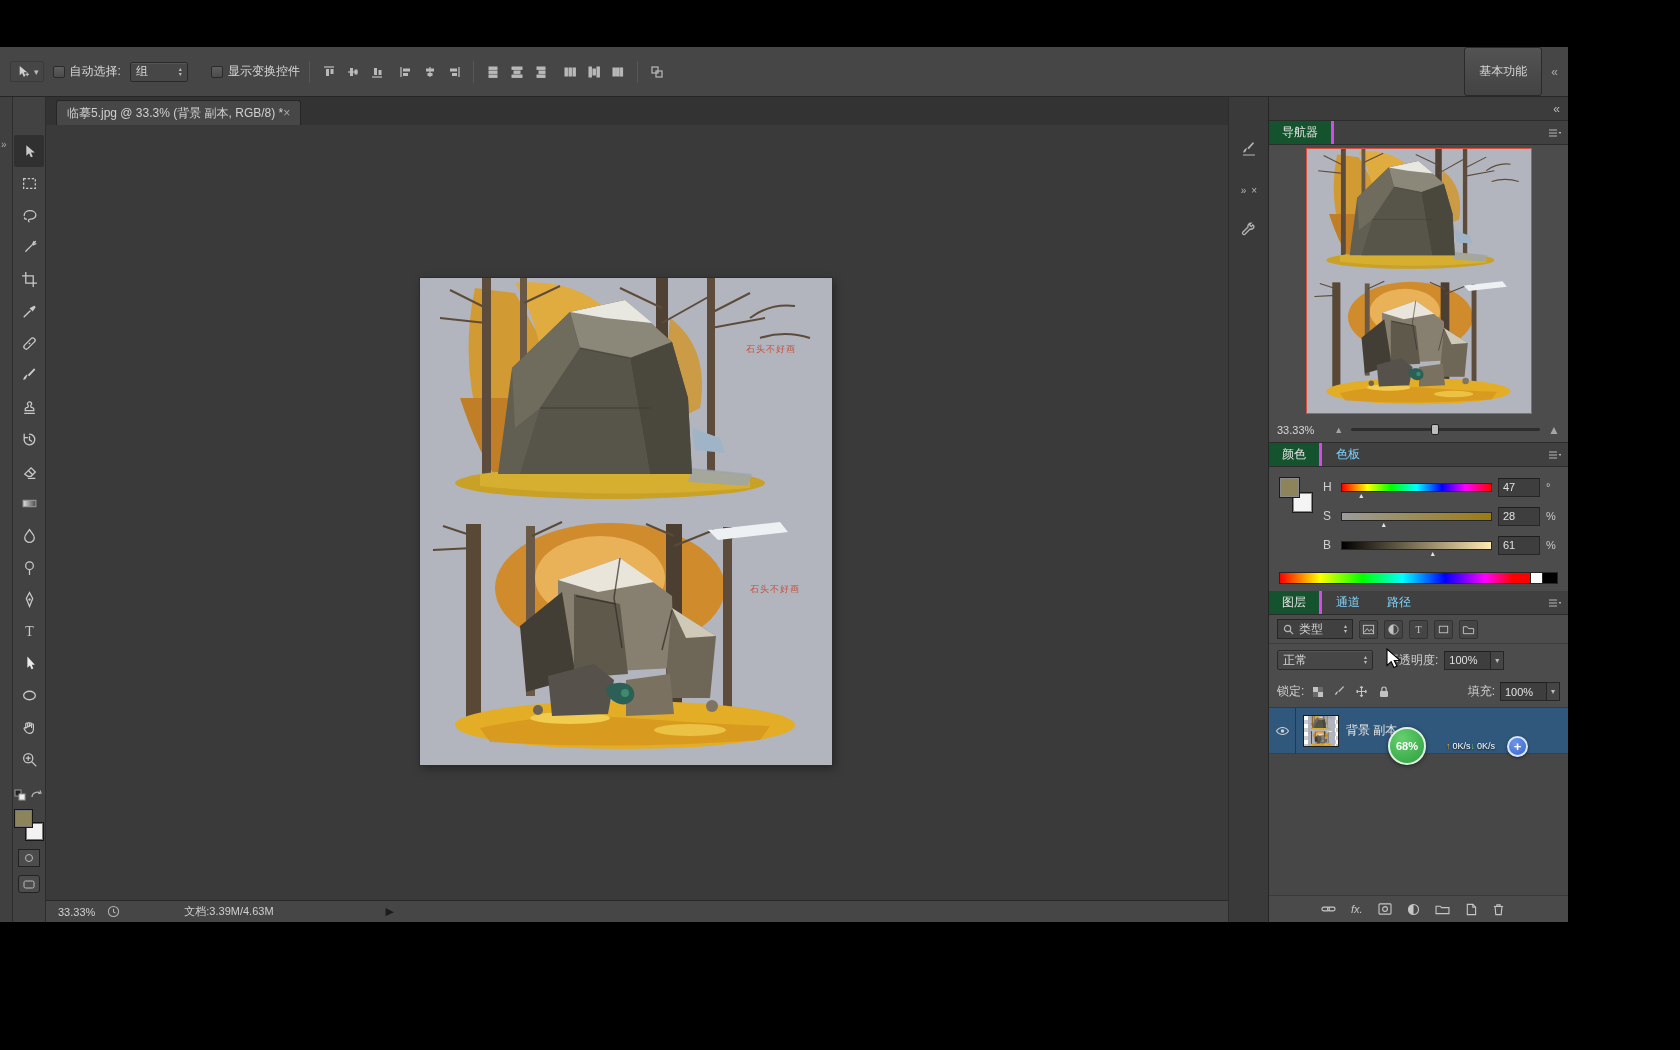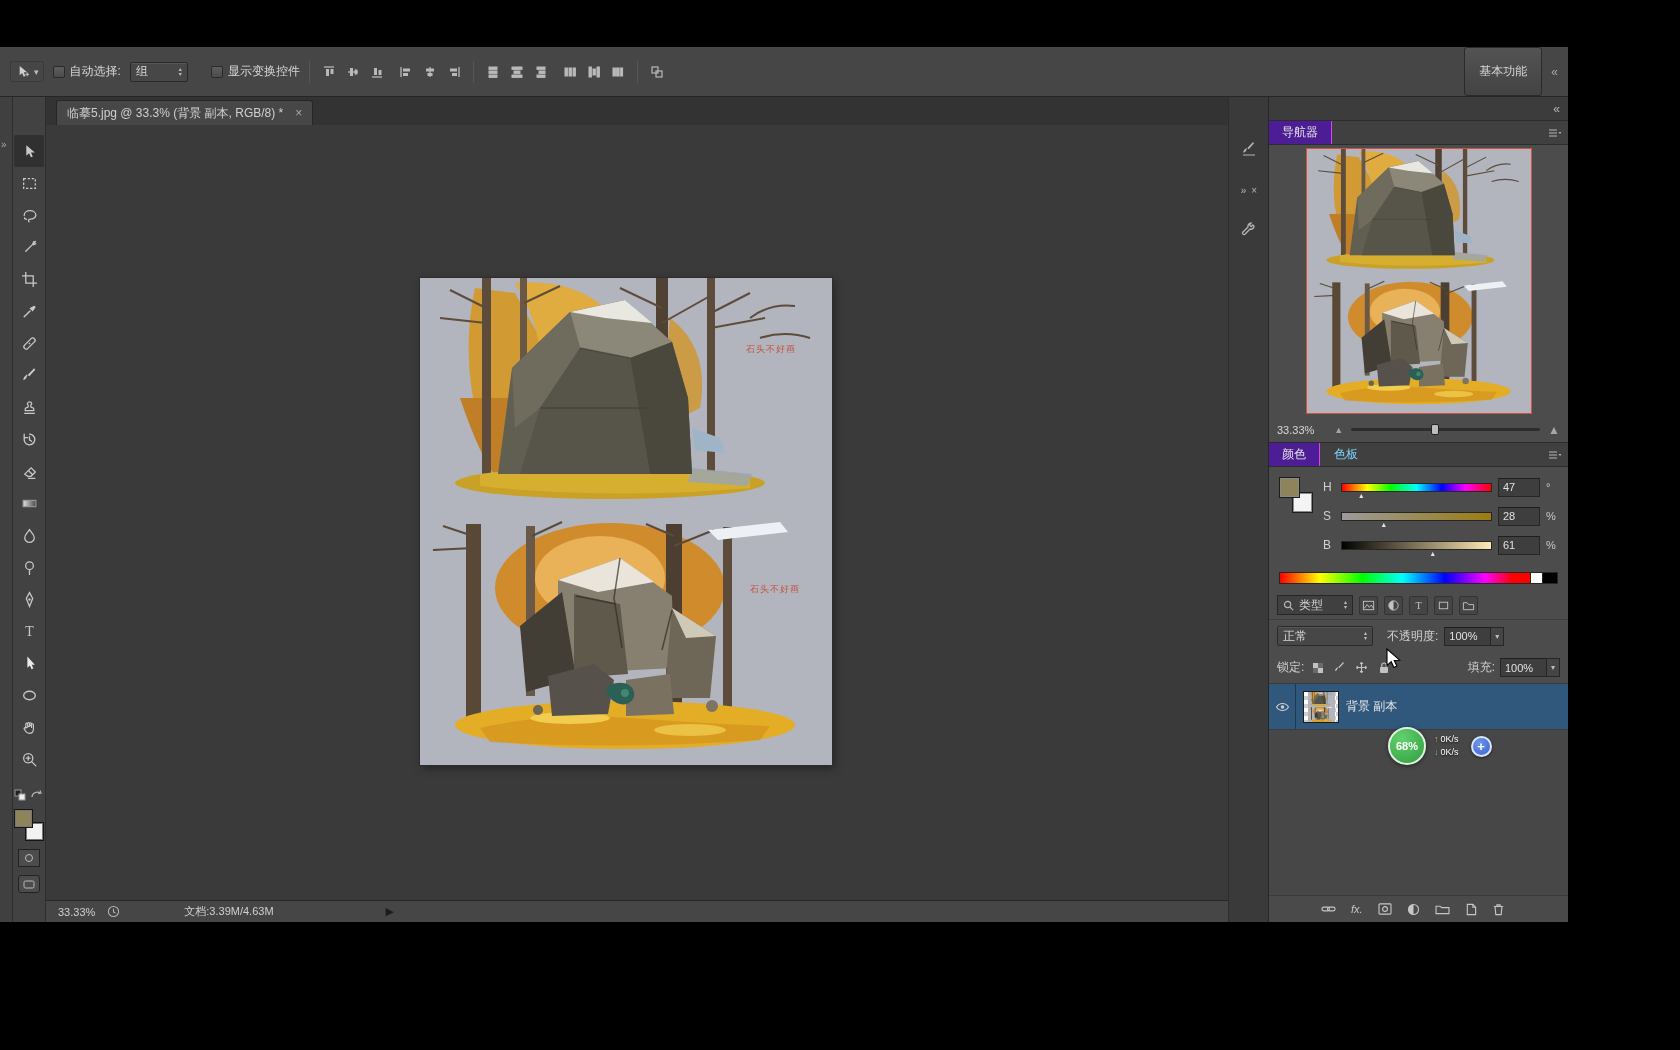--- a/index.html
+++ b/index.html
@@ -35,40 +35,40 @@
   .swatchbox{position:relative;width:30px;height:32px}
   .sw{position:absolute;width:19px;height:19px;border:1px solid #161616;box-shadow:0 0 0 1px #777 inset}
   .sw.bg{right:0;bottom:0;background:#f2f2f2}
   .sw.fg{left:0;top:0;background:#8d845c;z-index:2}
   .qmask,.smode{width:22px;height:18px;border:1px solid #222;background:#4c4c4c;display:flex;align-items:center;justify-content:center}
   .qmask .c{width:8px;height:8px;border:1px solid #bbb;border-radius:50%}
   .smode{border-radius:3px}
 
   .center{flex:1;display:flex;flex-direction:column;min-width:0}
   .tabbar{flex:0 0 28px;background:#333;display:flex;align-items:flex-end;padding-left:10px}
-  .tab{height:25px;background:#474747;border:1px solid #262626;border-bottom:none;border-radius:3px 3px 0 0;display:flex;align-items:center;gap:12px;padding:0 10px;color:#cfcfcf;font-size:12px}
+  .tab{height:25px;background:#474747;border:1px solid #262626;border-bottom:none;border-radius:3px 3px 0 0;display:flex;align-items:center;padding:0 10px;color:#cfcfcf;font-size:12px}
   .tab .x{color:#a8a8a8;font-size:12px}
   .canvas{flex:1;position:relative;background:#3a3a3a;overflow:hidden}
   .art{position:absolute;left:374px;top:153px;width:412px;height:487px;box-shadow:0 0 0 1px #2d2d2d,2px 3px 9px rgba(0,0,0,.4)}
   .art svg{width:412px;height:487px}
   .anno{position:absolute;color:#c4503a;font-size:9px;letter-spacing:1px;white-space:nowrap}
   .anno.a1{left:326px;top:65px}
   .anno.a2{left:330px;top:305px}
   .sbar{flex:0 0 22px;background:#464646;border-top:1px solid #272727;display:flex;align-items:center;gap:12px;padding:0 8px;font-size:11px;color:#cfcfcf}
   .sbar .play{color:#1c1c1c;font-size:11px}
 
   .mdock{width:40px;background:#3a3a3a;border-left:1px solid #2d2d2d;position:relative;flex:0 0 40px;color:#b5b5b5}
   .mdock .mi{position:absolute;left:0;width:40px;display:flex;justify-content:center;align-items:center;gap:5px}
 
   
   .panels{width:300px;flex:0 0 300px;background:#4a4a4a;border-left:1px solid #262626;display:flex;flex-direction:column}
   .dockhead{flex:0 0 24px;background:#3c3c3c;border-bottom:1px solid #2c2c2c;display:flex;align-items:center;justify-content:flex-end;padding:0 8px;color:#b5b5b5}
   .phead{flex:0 0 23px;background:#404040;border-bottom:1px solid #2c2c2c;display:flex;align-items:center;padding-left:0;gap:1px}
   .ptab{height:23px;display:flex;align-items:center;padding:0 13px;font-size:12px;color:#7dd3fc;background:#404040}
-  .ptab.on{background:#4c1d95;color:#e2e2e2;border-right:1px solid #d946ef}
+  .ptab.on{background:#14532d;color:#e2e2e2;border-right:3px solid #d946ef}
   .pmenu{margin-left:auto;margin-right:7px;color:#b5b5b5}
   .navthumb{flex:0 0 272px;background:#4c4c4c;display:flex;align-items:center;justify-content:center}
   .navimg{width:226px;height:266px;border:1px solid #d8503c;background:#b2b5be}
   .navimg svg{width:224px;height:264px}
   .navzoom{flex:0 0 26px;background:#4c4c4c;border-bottom:1px solid #2c2c2c;display:flex;align-items:center;gap:8px;padding:0 8px;font-size:11px}
   .ztrack{flex:1;height:3px;background:#2d2d2d;border-radius:2px;position:relative}
   .zthumb{position:absolute;left:42%;top:-4px;width:8px;height:11px;background:#bdbdbd;border:1px solid #222;border-radius:2px}
   .mtn{color:#a5a5a5;font-size:9px}
   .mtn.big{font-size:12px}
 
@@ -113,21 +113,21 @@
   .lthumb.white{background:#f2f2f2}
   .lname{font-size:12px;color:#e4e4e4}
   .lname.it{font-style:italic}
   .rlock{margin-left:auto;margin-right:10px;color:#cfcfcf}
   .pbottom{flex:0 0 27px;background:#4a4a4a;border-top:1px solid #3a3a3a;display:flex;align-items:center;gap:15px;padding:0 14px 0 52px;color:#c6c6c6}
   .pbottom .fx{font-size:11px;font-style:italic;color:#c6c6c6}
 
   
   .net{position:absolute;left:1388px;top:727px;display:flex;align-items:center;z-index:60}
   .ncirc{width:38px;height:38px;border-radius:50%;background:radial-gradient(circle at 35% 28%,#64d06e,#2f9e3f);border:2px solid #dff2e0;color:#fff;font-weight:bold;font-size:11px;display:flex;align-items:center;justify-content:center;box-shadow:0 1px 4px rgba(0,0,0,.5)}
-  .nspeeds{display:flex;flex-direction:column;margin-left:8px;font-size:9px;color:#fff;text-shadow:0 1px 2px rgba(0,0,0,.8);line-height:13px}
+  .nspeeds{display:flex;flex-direction:row;margin-left:20px;font-size:9px;color:#fff;text-shadow:0 1px 2px rgba(0,0,0,.8);line-height:13px}
   .nspeeds .u{color:#f0b050;margin-right:2px}
   .nspeeds .d{color:#78d678;margin-right:2px}
   .nadd{width:21px;height:21px;border-radius:50%;background:radial-gradient(circle at 35% 30%,#6d95e8,#3a66cf);border:2px solid #d9e4ff;color:#fff;font-size:13px;font-weight:bold;display:flex;align-items:center;justify-content:center;margin-left:12px;box-shadow:0 1px 3px rgba(0,0,0,.5)}
   .cursor{position:absolute;left:1386px;top:648px;z-index:70}
 </style>
 </head>
 <body>
 
 <svg width="0" height="0" style="position:absolute" aria-hidden="true">
   <defs>
@@ -593,20 +593,31 @@
             <span class="unit">%</span>
           </div>
         </div>
       </div>
       <div class="spectrum">
         <div class="spec"></div>
         <div class="specw"></div>
         <div class="speck"></div>
       </div>
 
+      <div class="phead">
+        <span class="ptab on">图层</span>
+        <span class="ptab">通道</span>
+        <span class="ptab">路径</span>
+        <span class="pmenu">
+            <svg width="13" height="10" viewBox="0 0 13 10" stroke="#b5b5b5" stroke-width="1.2">
+              <path d="M1 2h8M1 5h8M1 8h8"></path>
+              <path d="M10.5 4l1.5 2 1.5-2" fill="#b5b5b5" stroke="none"></path>
+            </svg>
+          </span>
+      </div>
       <div class="lfilter">
         <div class="fdd">
           <svg width="11" height="11" viewBox="0 0 12 12" fill="none" stroke="#b5b5b5" stroke-width="1.3">
               <circle cx="5" cy="5" r="3.4"></circle>
               <path d="M7.6 7.6L11 11"></path>
             </svg>
           <span>类型</span>
           <span class="updn" style="margin-left:auto">
               <span>▴</span>
               <span>▾</span>

